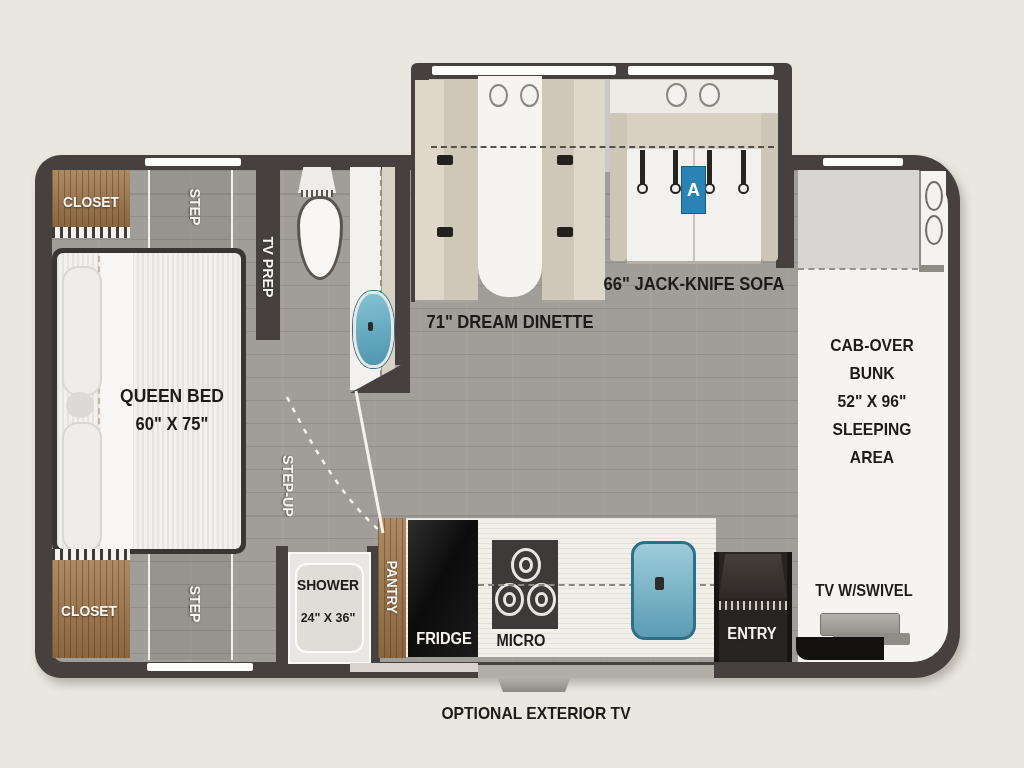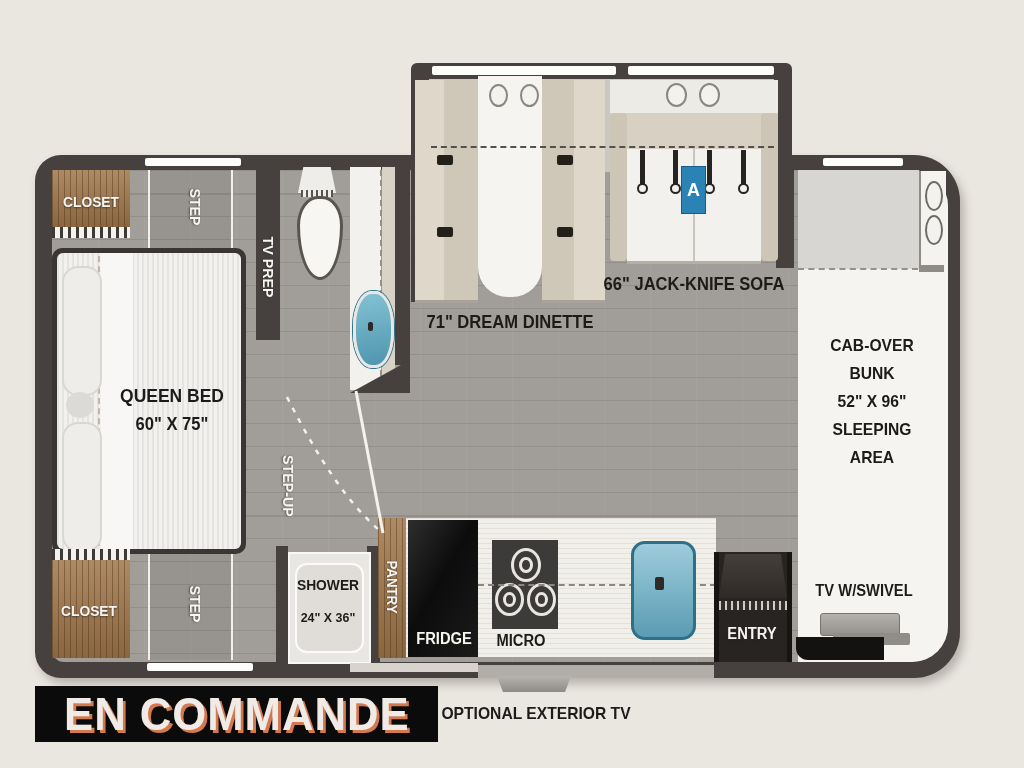--- a/index.html
+++ b/index.html
@@ -184,18 +184,15 @@
   </svg>
 
   <div class="lbl k" style="left:510px;top:322px;font-size:18px;z-index:40;">71" DREAM DINETTE</div>
   <div class="lbl k" style="left:694px;top:284px;font-size:18px;z-index:40;">66" JACK-KNIFE SOFA</div>
 
   <div class="abs" style="left:350px;top:663px;width:128px;height:9px;background:#d8d4cd;"></div>
   <div class="abs" style="left:478px;top:665px;width:236px;height:13px;background:#b1ada7;"></div>
   <div class="abs" style="left:497px;top:676px;width:74px;height:16px;background:linear-gradient(180deg,#b7b4af,#8e8b86);
               clip-path:polygon(0 0,100% 0,92% 100%,8% 100%);"></div>
 
-  <div class="abs" style="left:35px;top:686px;width:403px;height:56px;background:#0b0b0b;display:flex;align-items:center;justify-content:center;">
-    <span class="bannerText">EN COMMANDE</span>
-  </div>
   <div class="lbl k" style="left:536px;top:714px;font-size:17px;">OPTIONAL EXTERIOR TV</div>
 
 </div>
 
 </body></html>

